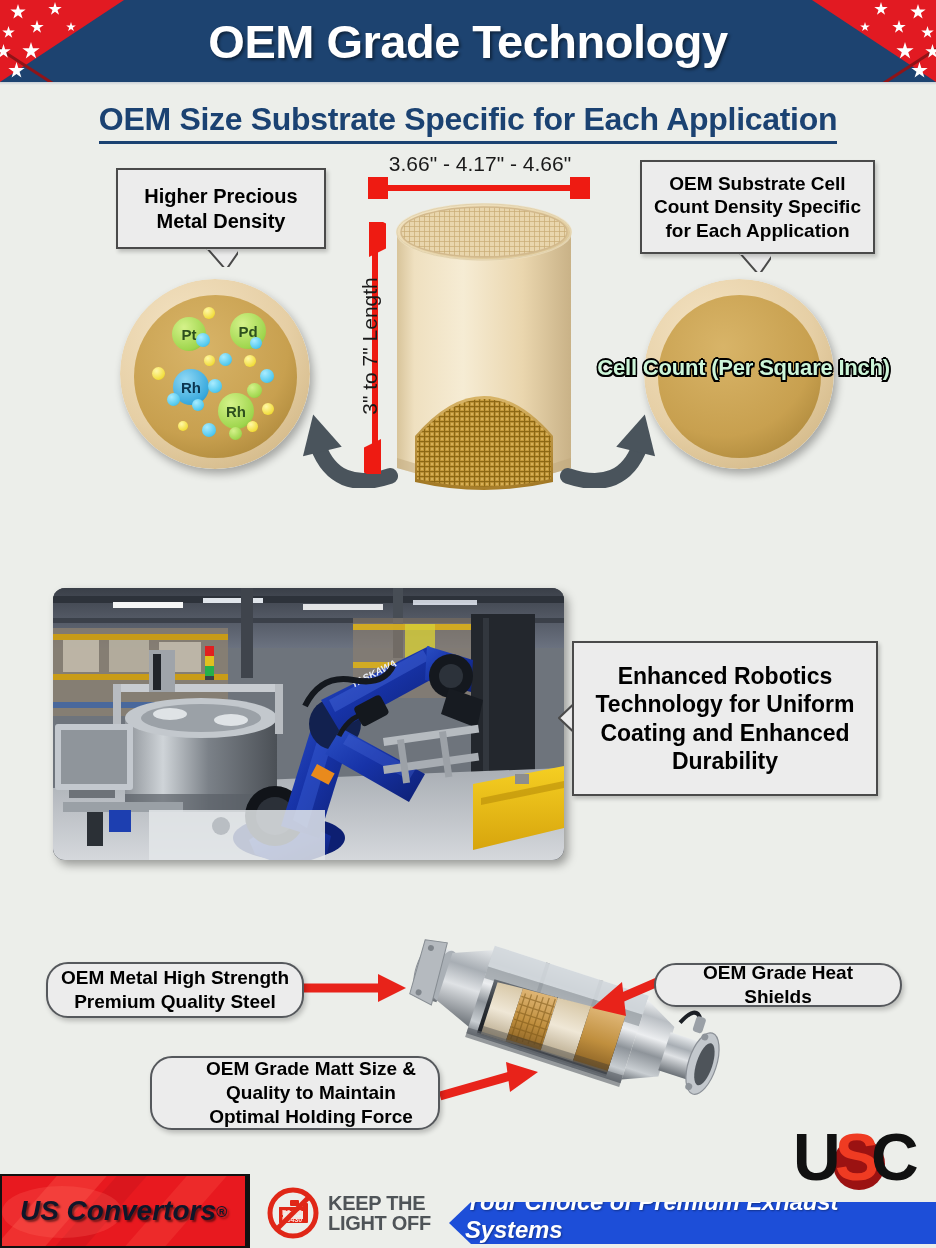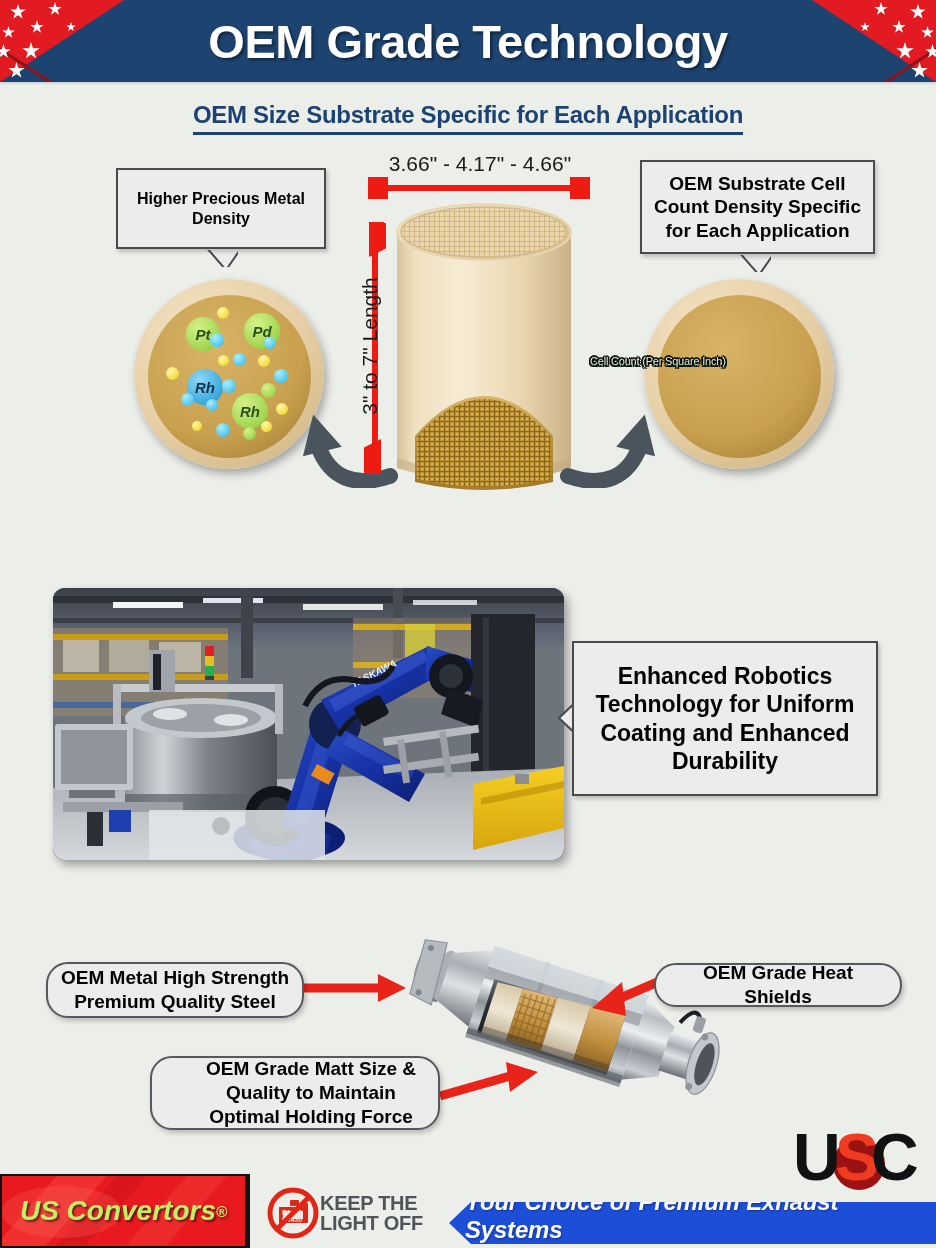--- a/index.html
+++ b/index.html
@@ -52,21 +52,21 @@
     z-index: 5;
   }
 
   
   .section-heading {
     position: absolute;
     width: 936px;
     text-align: center;
     color: #1b4272;
     font-weight: bold;
-    font-size: 24px;
+    font-size: 32px;
     letter-spacing: -0.3px;
   }
   .section-heading .ul-text {
     display: inline-block;
     padding-bottom: 4px;
   }
   .section-heading .rule {
     display: block;
     height: 3px;
     background: #1b4272;
@@ -144,24 +144,24 @@
   }
 
   .pgm { position: absolute; border-radius: 50%; display: flex; align-items: center; justify-content: center;
          font-weight: bold; color: #2d4f1e; font-size: 15px; }
   .pgm.green { background: radial-gradient(circle at 35% 30%, #d5f28a, #9fd64e 70%, #77ad2e); }
   .pgm.blue  { background: radial-gradient(circle at 35% 30%, #8fd8f5, #39a9dd 70%, #1f7fb5); color: #0b3550; }
   .pgm.yellow{ background: radial-gradient(circle at 35% 30%, #fff7a8, #f2dd3c 70%, #c9b015); }
   .pgm.cyan  { background: radial-gradient(circle at 35% 30%, #a9ecff, #4fc8ef 70%, #2496c4); }
 
   .cell-count-label {
-    position: absolute; z-index: 7; text-align: left; width: 100%;
+    position: absolute; z-index: 7; text-align: right; width: 100%;
     color: #ccf5d8;
-    font-weight: normal;
-    font-size: 11px;
+    font-weight: bold;
+    font-size: 22px;
     line-height: 1.15;
     letter-spacing: -0.2px;
     text-shadow:
       -1.5px -1.5px 0 #000, 1.5px -1.5px 0 #000, -1.5px 1.5px 0 #000, 1.5px 1.5px 0 #000,
       0 -1.6px 0 #000, 0 1.6px 0 #000, -1.6px 0 0 #000, 1.6px 0 0 #000;
   }
 
   
   .dim-text-h {
     position: absolute; text-align: center; color: #1a1a1a; font-size: 21px; z-index: 5;
@@ -186,38 +186,38 @@
   .footer-logo-box {
     position: absolute;
     background: #e8191f;
     border: 2px solid #111;
     overflow: hidden;
     z-index: 6;
   }
   .footer-logo-text {
     position: absolute; inset: 0;
     display: flex; align-items: center; justify-content: center;
-    color: #bef264; font-weight: bold; font-style: italic; font-size: 28px;
+    color: #0f172a; font-weight: bold; font-style: italic; font-size: 28px;
     text-shadow: 2px 2px 2px rgba(0,0,0,0.5);
     z-index: 3;
   }
   .ribbon {
     position: absolute;
     background: #1d4ed8;
     z-index: 6;
     clip-path: polygon(22px 0, 100% 0, 100% 100%, 22px 100%, 0 50%);
     display: flex; align-items: flex-end; justify-content: center;
   }
   .ribbon-text {
     color: #fff; font-weight: bold; font-style: italic; font-size: 24px;
     letter-spacing: -0.2px; padding-left: 16px;
     text-shadow: 1px 1px 2px rgba(0,0,0,0.35);
   }
   .keep-light {
-    position: absolute; z-index: 6; display: flex; align-items: center; 
+    position: absolute; z-index: 6; display: flex; align-items: center; gap: 8px;
   }
   .kl-text { color: #4f5458; font-weight: bold; font-size: 20px; line-height: 1.0; letter-spacing: -0.3px; }
 
   .usc-logo { position: absolute; z-index: 6; }
 
   .divider-vert { position: absolute; background: #111; z-index: 7; }
 </style>
 </head>
 <body>
 
@@ -326,37 +326,37 @@
       <polygon points="0,7 3.5,0 7,7" fill="#ee1b12"></polygon>
     </marker>
     <marker id="arrD" markerWidth="7" markerHeight="7" refX="3.5" refY="1" orient="auto">
       <polygon points="0,0 7,0 3.5,7" fill="#ee1b12"></polygon>
     </marker>
   </defs>
   <line x1="11" y1="14" x2="11" y2="238" stroke="#ee1b12" stroke-width="6" marker-start="url(#arrU)" marker-end="url(#arrD)"></line>
 </svg>
 <div class="dim-text-v" style="left:270px; top:334px; width:200px; text-align:center;">3" to 7" Length</div>
 
-<div class="callout-sq" style="left:116px; top:168px; width:210px; height:81px; font-size:16px;">
+<div class="callout-sq" style="left:116px; top:168px; width:210px; height:81px; font-size:20px;">
   <span>Higher Precious Metal Density</span>
 </div>
 <svg class="tail-v" style="left:204px; top:247px;" width="40" height="24">
   <polygon points="2,0 38,0 22,23" fill="#ececec" stroke="#4a4a4a" stroke-width="2"></polygon>
   <rect x="3" y="0" width="34" height="3" fill="#ececec"></rect>
 </svg>
 
 <div class="callout-sq" style="left:640px; top:160px; width:235px; height:94px; font-size:19px;">
   <span>OEM Substrate Cell Count Density Specific for Each Application</span>
 </div>
 <svg class="tail-v" style="left:737px; top:252px;" width="40" height="24">
   <polygon points="2,0 38,0 22,23" fill="#ececec" stroke="#4a4a4a" stroke-width="2"></polygon>
   <rect x="3" y="0" width="34" height="3" fill="#ececec"></rect>
 </svg>
 
-<div class="circle-sub" style="left:134px; top:279px; width:190px; height:190px;font-style:italic;">
+<div class="circle-sub" style="left:120px; top:279px; width:190px; height:190px;">
   <div class="circle-rim"></div>
   <div class="circle-face honey" style="left:14px; top:16px; width:163px; height:163px;">
     <div class="pgm green" style="left:38px;  top:22px; width:34px; height:34px; font-size:15px;">Pt</div>
     <div class="pgm green" style="left:96px;  top:18px; width:36px; height:36px; font-size:15px;">Pd</div>
     <div class="pgm blue" style="left:39px;  top:74px; width:36px; height:36px; font-size:15px;">Rh</div>
     <div class="pgm green" style="left:84px;  top:98px; width:36px; height:36px; font-size:15px;">Rh</div>
     <div class="pgm yellow" style="left:69px;  top:12px; width:12px; height:12px;"></div>
     <div class="pgm cyan" style="left:62px;  top:38px; width:14px; height:14px;"></div>
     <div class="pgm cyan" style="left:116px; top:42px; width:12px; height:12px;"></div>
     <div class="pgm yellow" style="left:70px;  top:60px; width:11px; height:11px;"></div>

